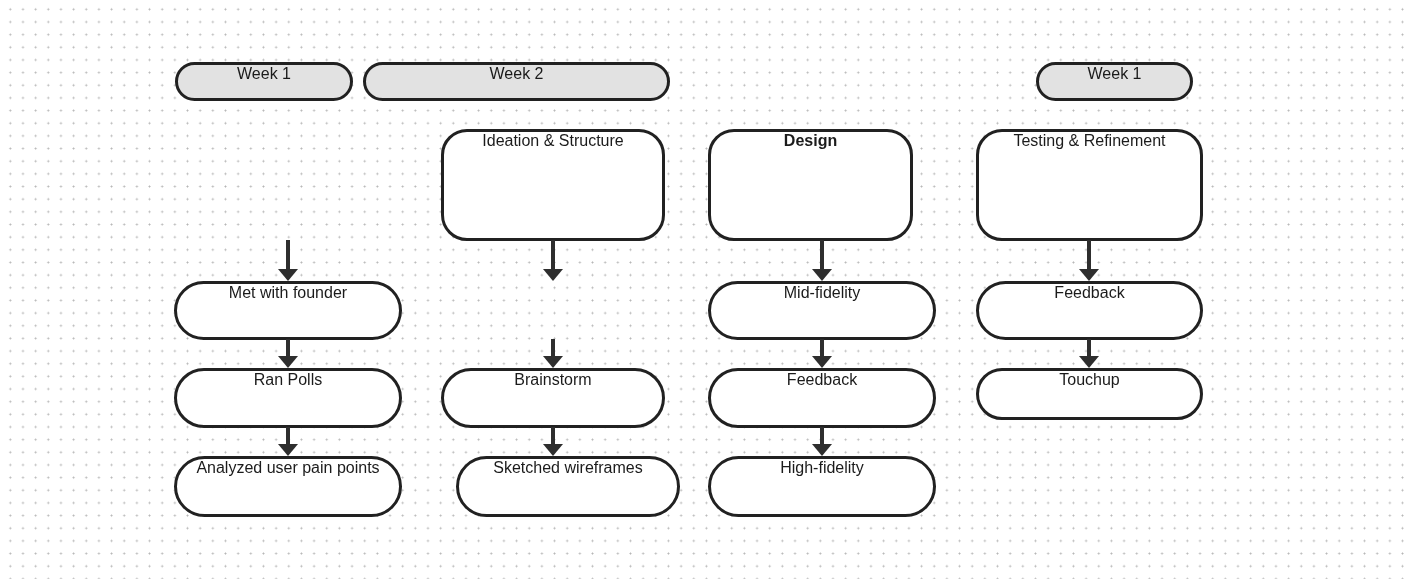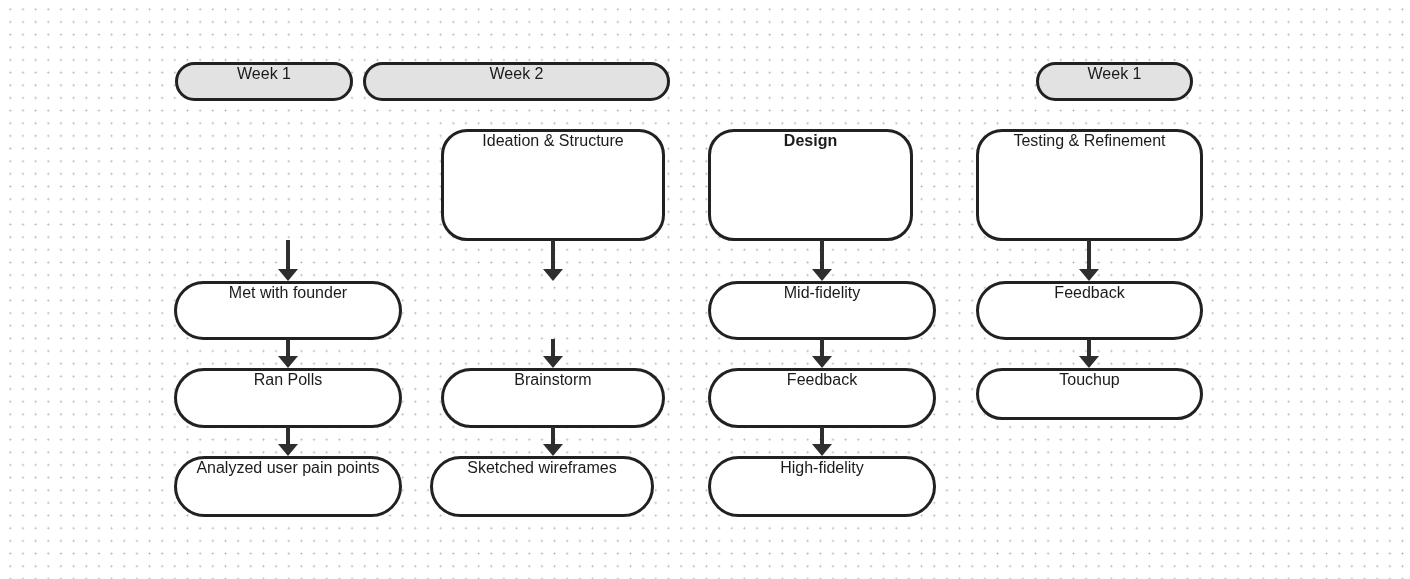--- a/index.html
+++ b/index.html
@@ -117,21 +117,21 @@
     <div class="stem"></div>
     <div class="head"></div>
   </div>
   <div class="node task-pill" style="left:441px;top:368px;width:224px;height:60px;">
     <span>Brainstorm</span>
   </div>
   <div class="arrow" style="left:543px;top:427px;height:29px;">
     <div class="stem"></div>
     <div class="head"></div>
   </div>
-  <div class="node task-pill" style="left:430px;top:456px;width:224px;height:61px;">
+  <div class="node task-pill" style="left:456px;top:456px;width:224px;height:61px;">
     <span>Sketched wireframes</span>
   </div>
 
   <div class="node phase-box" style="left:708px;width:205px;font-weight:bold;">
     <span>Design</span>
   </div>
   <div class="arrow" style="left:812px;top:240px;height:41px;">
     <div class="stem"></div>
     <div class="head"></div>
   </div>

